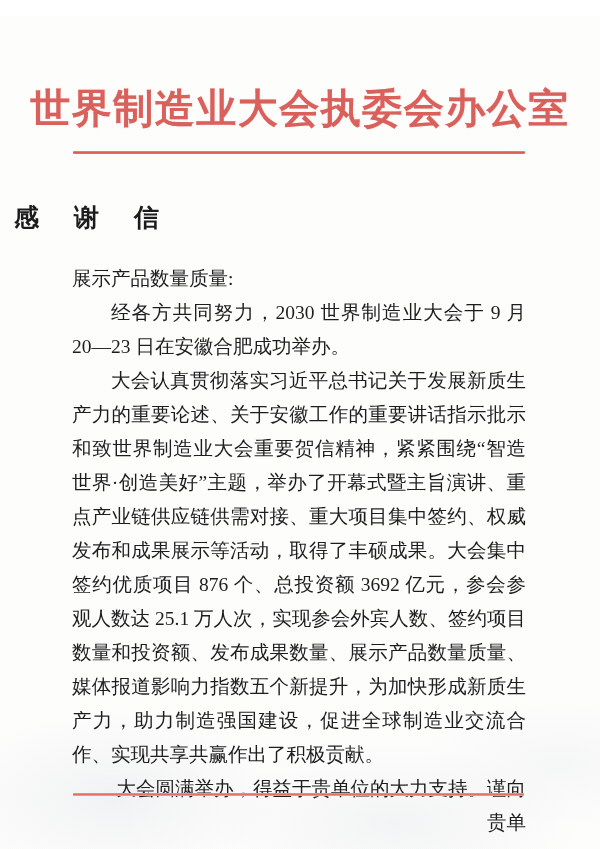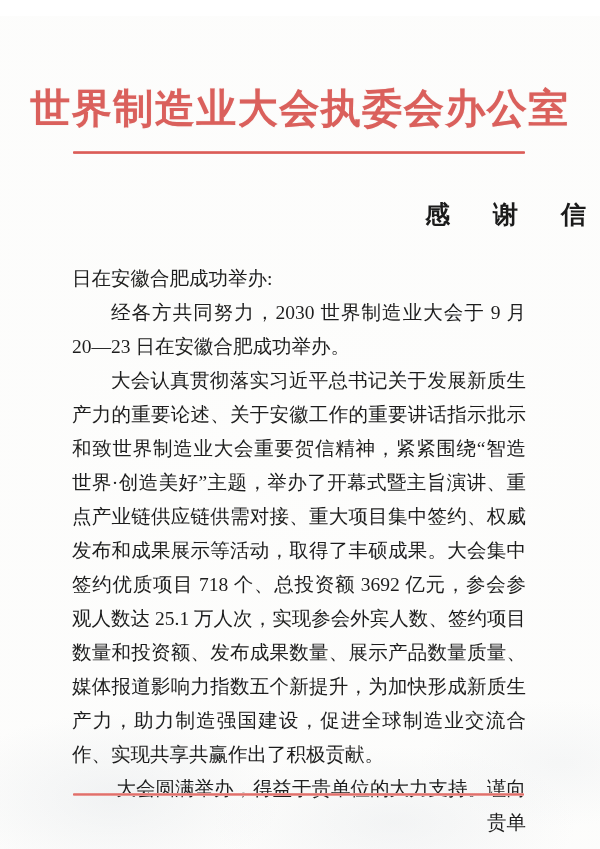--- a/index.html
+++ b/index.html
@@ -68,23 +68,23 @@
                 #eb9c98 0%, #e0706b 50%, #efaba7 100%);
     border-radius: 1px;
   }
 
   
   .doc-title {
     position: absolute;
     left: 0;
     top: 186px;
     width: 600px;
-    text-align: right;
+    text-align: left;
     color: #1b1b1b;
-    font-family: Liberation Mono, monospace;
+    font-family: Liberation Sans, sans-serif;
     font-size: 25px;
     font-weight: bold;
     letter-spacing: 14px;
     text-indent: 14px;
     line-height: 1.2;
   }
 
   
   .body-block {
     position: absolute;
@@ -121,21 +121,21 @@
 
   <div class="letterhead">
     <span class="letterhead-title">世界制造业大会执委会办公室</span>
   </div>
 
   <div class="rule-top"></div>
 
   <div class="doc-title">感 谢 信</div>
 
   <div class="body-block">
-    <p class="salutation">日在安徽合肥成功举办:</p>
+    <p class="salutation">展示产品数量质量:</p>
     <p class="para">经各方共同努力，2030 世界制造业大会于 9 月 20—23 日在安徽合肥成功举办。</p>
-    <p class="para">大会认真贯彻落实习近平总书记关于发展新质生产力的重要论述、关于安徽工作的重要讲话指示批示和致世界制造业大会重要贺信精神，紧紧围绕“智造世界·创造美好”主题，举办了开幕式暨主旨演讲、重点产业链供应链供需对接、重大项目集中签约、权威发布和成果展示等活动，取得了丰硕成果。大会集中签约优质项目 718 个、总投资额 3692 亿元，参会参观人数达 25.1 万人次，实现参会外宾人数、签约项目数量和投资额、发布成果数量、展示产品数量质量、媒体报道影响力指数五个新提升，为加快形成新质生产力，助力制造强国建设，促进全球制造业交流合作、实现共享共赢作出了积极贡献。</p>
+    <p class="para">大会认真贯彻落实习近平总书记关于发展新质生产力的重要论述、关于安徽工作的重要讲话指示批示和致世界制造业大会重要贺信精神，紧紧围绕“智造世界·创造美好”主题，举办了开幕式暨主旨演讲、重点产业链供应链供需对接、重大项目集中签约、权威发布和成果展示等活动，取得了丰硕成果。大会集中签约优质项目 876 个、总投资额 3692 亿元，参会参观人数达 25.1 万人次，实现参会外宾人数、签约项目数量和投资额、发布成果数量、展示产品数量质量、媒体报道影响力指数五个新提升，为加快形成新质生产力，助力制造强国建设，促进全球制造业交流合作、实现共享共赢作出了积极贡献。</p>
     <p class="para last">大会圆满举办，得益于贵单位的大力支持。谨向贵单</p>
   </div>
 
   <div class="rule-bottom"></div>
 
 </div>
 
 </body></html>

